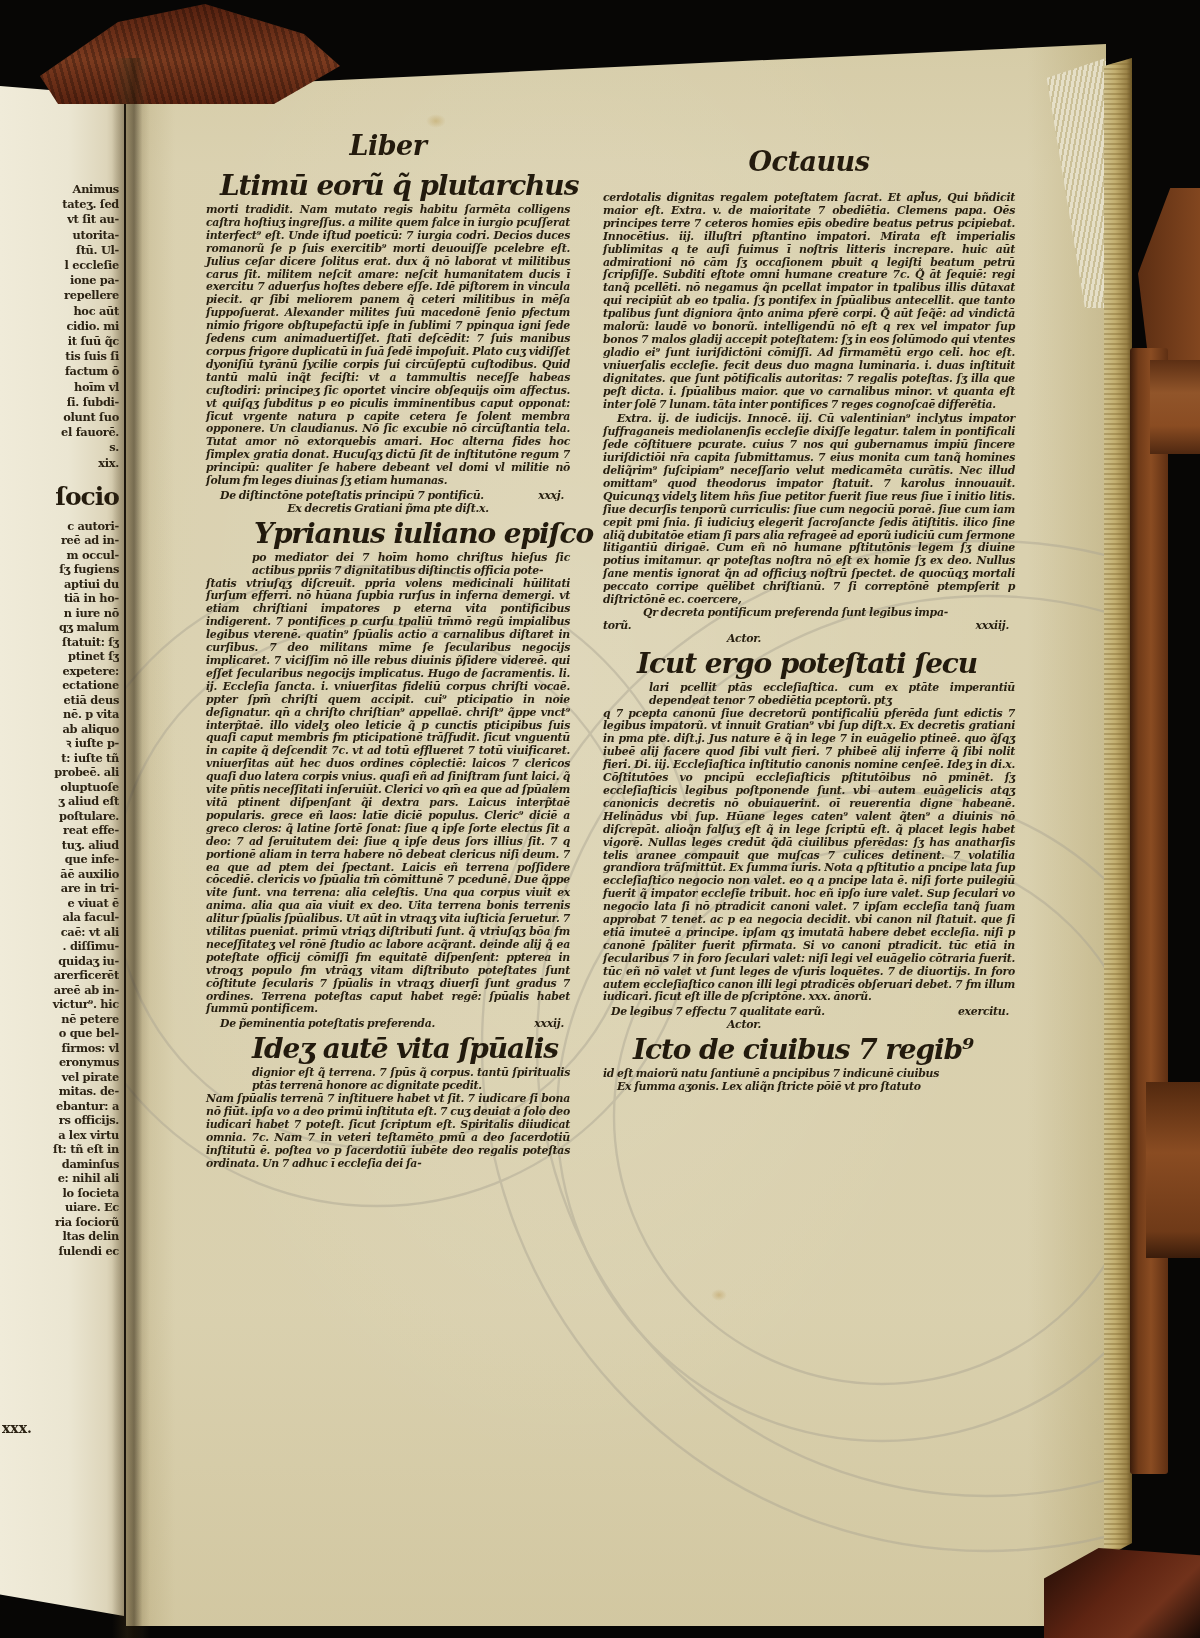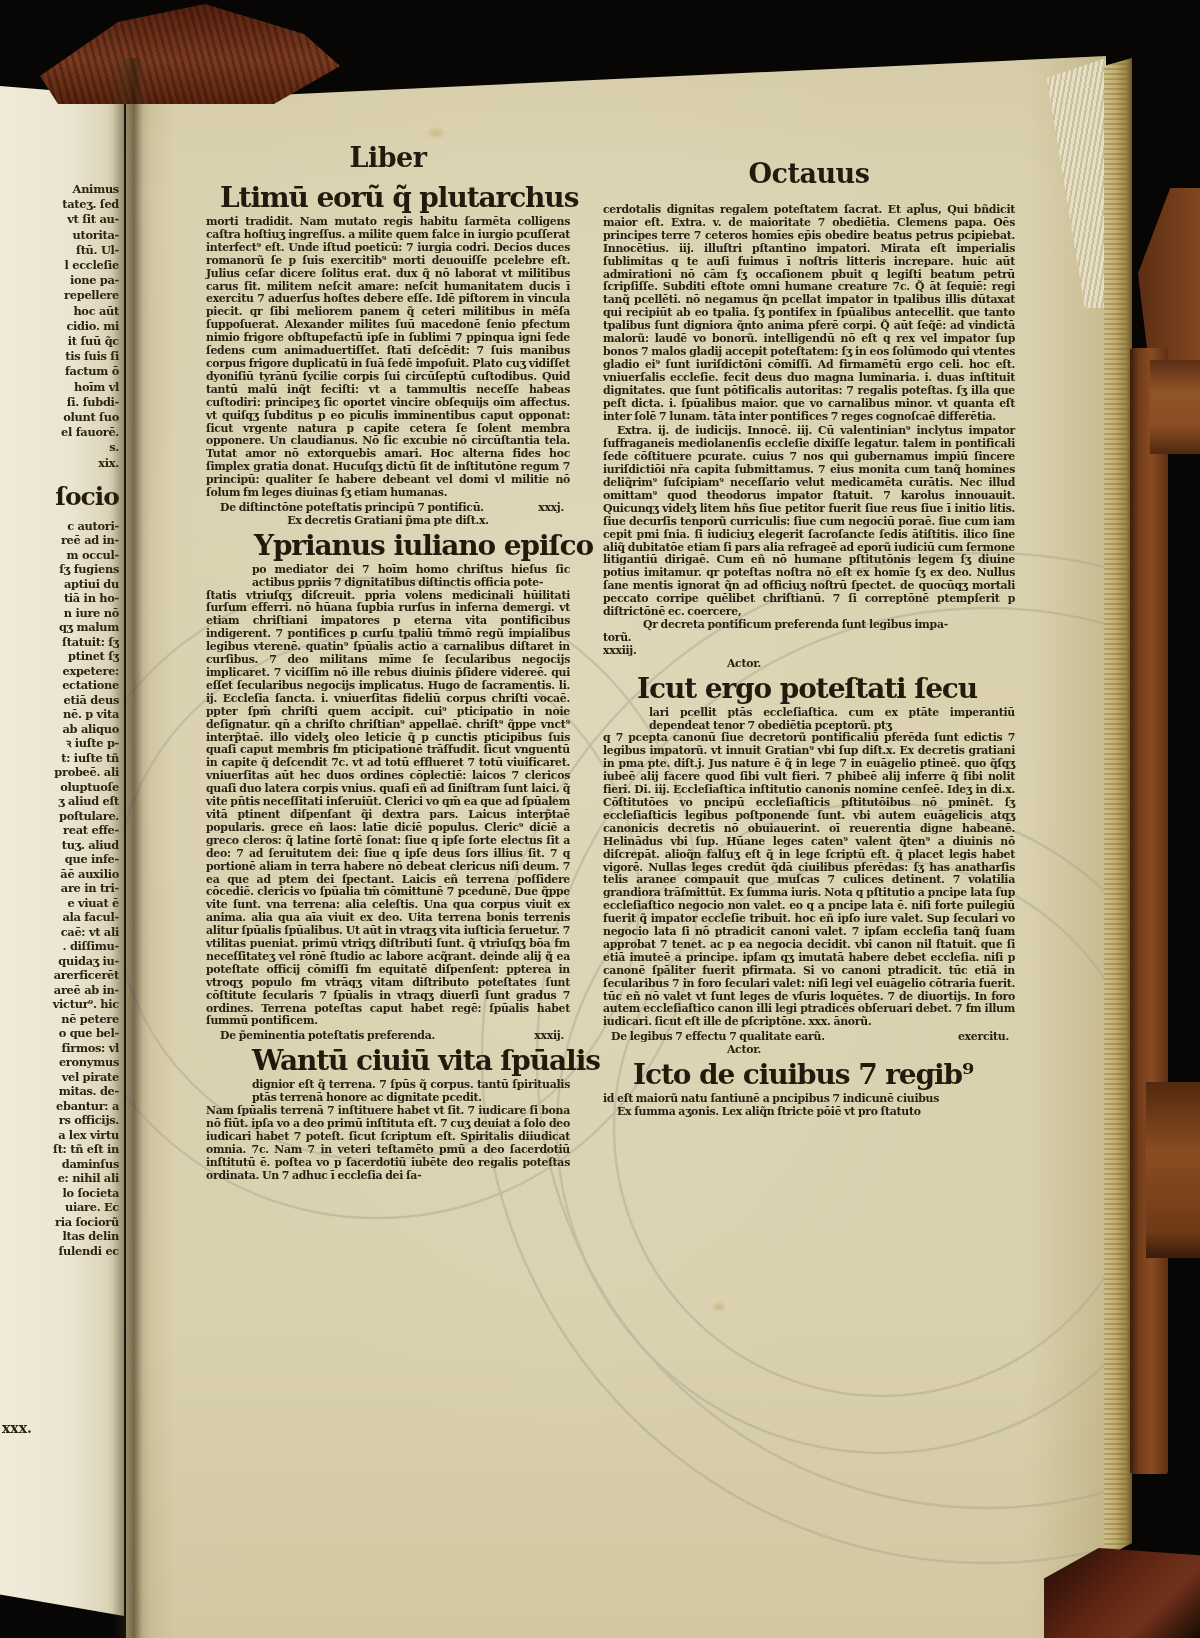--- a/index.html
+++ b/index.html
@@ -18,27 +18,27 @@
          letter-spacing:-1px;margin:8px 0 4px;}
   .folio-btm{position:absolute;left:2px;top:1334px;font-size:14px;font-weight:700;color:#2c2314;}
 
   
   #gutter{position:absolute;left:112px;top:58px;width:38px;height:1580px;z-index:6;
     background:linear-gradient(90deg,rgba(0,0,0,0) 0%,rgba(64,50,26,.38) 40%,
                rgba(36,26,10,.5) 58%,rgba(90,75,45,.12) 80%,rgba(0,0,0,0) 100%);
     pointer-events:none;}
 
   
-  #main-page{position:absolute;left:126px;top:56px;width:980px;height:1582px;
+  #main-page{position:absolute;left:126px;top:44px;width:980px;height:1582px;
     clip-path:polygon(0 46px,100% 0,100% 100%,0 100%);
     background:
       radial-gradient(ellipse at 45% 40%, rgba(255,255,255,.14), rgba(0,0,0,0) 60%),
       linear-gradient(180deg,#e7e1ca 0%,#ece7d4 8%,#ebe6d2 80%,#e3dcc2 100%),
       linear-gradient(90deg,#d6cdb0 0%,#ece7d4 5%,#ece7d3 92%,#d8cfae 100%);
-    background-blend-mode:normal,multiply,normal;}
+    background-blend-mode:normal,multiply,normal;font-style:italic;}
 
   .wm{position:absolute;left:0;top:0;pointer-events:none;}
 
   .running{ text-align:center;font-size:27px;line-height:32px;font-weight:700;
             color:#241b0e;letter-spacing:-0.5px;}
   .bigh{font-size:28px;line-height:36px;font-weight:700;color:#221a0d;
         letter-spacing:-1.1px;white-space:nowrap;}
   .bt{font-size:10.9px;line-height:12.9px;font-weight:700;text-align:justify;
       color:#271f10;letter-spacing:-0.28px;word-spacing:-0.6px;}
   .lead{margin-left:46px;}
@@ -204,31 +204,31 @@
       <span class="rnum">xxxj.</span>
     </div>
     <div class="bt centerline">Ex decretis Gratiani p̃ma pte diſt.x.</div>
     <div class="bigh h-ind2">Yprianus iuliano epiſco</div>
     <div class="bt lead">po mediator dei 7 hoīm homo chriſtus hieſus ſic actibus ppriis 7 dignitatibus diſtinctis officia pote-</div>
     <div class="bt">ſtatis vtriuſqʒ diſcreuit. ppria volens medicinali hūilitati ſurſum efferri. nō hūana ſupbia rurſus in inferna demergi. vt etiam chriſtiani impatores p eterna vita pontificibus indigerent. 7 pontifices p curſu tpaliū tm̄mō regũ impialibus legibus vterenē. quatin⁹ ſpūalis actio a carnalibus diſtaret in curſibus. 7 deo militans mīme ſe ſecularibus negocijs implicaret. 7 viciſſim nō ille rebus diuinis p̃ſidere videreē. qui eſſet ſecularibus negocijs implicatus. Hugo de ſacramentis. li. ij. Eccleſia ſancta. i. vniuerſitas fideliū corpus chriſti vocaē. ppter ſpm̄ chriſti quem accipit. cui⁹ pticipatio in noie deſignatur. qn̄ a chriſto chriſtian⁹ appellaē. chriſt⁹ q̃ppe vnct⁹ interp̃taē. illo videlʒ oleo leticie q̃ p cunctis pticipibus ſuis quaſi caput membris fm pticipationē trāſfudit. ſicut vnguentū in capite q̃ deſcendit 7c. vt ad totū efflueret 7 totū viuificaret. vniuerſitas aūt hec duos ordines cōplectiē: laicos 7 clericos quaſi duo latera corpis vnius. quaſi eñ ad ſiniſtram ſunt laici. q̃ vite pn̄tis neceſſitati inſeruiūt. Clerici vo qm̄ ea que ad ſpūalem vitā ptinent diſpenſant q̃i dextra pars. Laicus interp̃taē popularis. grece eñ laos: latīe diciē populus. Cleric⁹ diciē a greco cleros: q̃ latine ſortē ſonat: ſiue q ipſe ſorte electus ſit a deo: 7 ad ſeruitutem dei: ſiue q ipſe deus ſors illius ſit. 7 q portionē aliam in terra habere nō debeat clericus niſi deum. 7 ea que ad ptem dei ſpectant. Laicis eñ terrena poſſidere cōcediē. clericis vo ſpūalia tm̄ cōmittunē 7 pcedunē. Due q̃ppe vite ſunt. vna terrena: alia celeſtis. Una qua corpus viuit ex anima. alia qua aīa viuit ex deo. Uita terrena bonis terrenis alitur ſpūalis ſpūalibus. Ut aūt in vtraqʒ vita iuſticia ſeruetur. 7 vtilitas pueniat. primū vtriqʒ diſtributi ſunt. q̃ vtriuſqʒ bōa fm neceſſitateʒ vel rōnē ſtudio ac labore acq̃rant. deinde alij q̃ ea poteſtate officij cōmiſſi fm equitatē diſpenſent: ppterea in vtroqʒ populo fm vtrāqʒ vitam diſtributo poteſtates ſunt cōſtitute ſecularis 7 ſpūalis in vtraqʒ diuerſi ſunt gradus 7 ordines. Terrena poteſtas caput habet regē: ſpūalis habet ſummū pontificem.</div>
     <div class="bt rubric mt2">
       <span class="rtext">De p̃eminentia poteſtatis preferenda.</span>
       <span class="rnum">xxxij.</span>
     </div>
-    <div class="bigh h-ind3">Wantū ciuiū vita ſpūalis</div>
+    <div class="bigh h-ind3">Ideʒ autē vita ſpūalis</div>
     <div class="bt lead">dignior eſt q̃ terrena. 7 ſpūs q̃ corpus. tantū ſpiritualis ptās terrenā honore ac dignitate pcedit.</div>
     <div class="bt">Nam ſpūalis terrenā 7 inſtituere habet vt ſit. 7 iudicare ſi bona nō fiūt. ipſa vo a deo primū inſtituta eſt. 7 cuʒ deuiat a ſolo deo iudicari habet 7 poteſt. ſicut ſcriptum eſt. Spiritalis diiudicat omnia. 7c. Nam 7 in veteri teſtamēto pmū a deo ſacerdotiū inſtitutū ē. poſtea vo p ſacerdotiū iubēte deo regalis poteſtas ordinata. Un 7 adhuc ī eccleſia dei ſa-</div>
   </div>
 
   <div id="col-right">
     <div class="running">Octauus</div>
     <div class="bt">cerdotalis dignitas regalem poteſtatem ſacrat. Et apl̃us, Qui bñdicit maior eſt. Extra. v. de maioritate 7 obediētia. Clemens papa. Oēs principes terre 7 ceteros homīes ep̄is obedire beatus petrus pcipiebat. Innocētius. iij. illuſtri pſtantino impatori. Mirata eſt imperialis ſublimitas q te auſi fuimus ī noſtris litteris increpare. huic aūt admirationi nō cām ſʒ occaſionem pbuit q legiſti beatum petrū ſcripſiſſe. Subditi eſtote omni humane creature 7c. Q̃ āt ſequiē: regi tanq̃ pcellēti. nō negamus q̃n pcellat impator in tpalibus illis dūtaxat qui recipiūt ab eo tpalia. ſʒ pontifex in ſpūalibus antecellit. que tanto tpalibus ſunt digniora q̃nto anima pferē corpi. Q̃ aūt ſeq̃ē: ad vindictā malorũ: laudē vo bonorũ. intelligendū nō eſt q rex vel impator ſup bonos 7 malos gladij accepit poteſtatem: ſʒ in eos ſolūmodo qui vtentes gladio ei⁹ ſunt iuriſdictōni cōmiſſi. Ad firmamētū ergo celi. hoc eſt. vniuerſalis eccleſie. fecit deus duo magna luminaria. i. duas inſtituit dignitates. que ſunt pōtificalis autoritas: 7 regalis poteſtas. ſʒ illa que peſt dicta. i. ſpūalibus maior. que vo carnalibus minor. vt quanta eſt inter ſolē 7 lunam. tāta inter pontifices 7 reges cognoſcaē differētia.</div>
     <div class="bt mt2" style="text-indent:14px;">Extra. ij. de iudicijs. Innocē. iij. Cū valentinian⁹ inclytus impator ſuffraganeis mediolanenſis eccleſie dixiſſe legatur. talem in pontificali ſede cōſtituere pcurate. cuius 7 nos qui gubernamus impiū ſincere iuriſdictiōi nr̄a capita ſubmittamus. 7 eius monita cum tanq̃ homines deliq̃rim⁹ ſuſcipiam⁹ neceſſario velut medicamēta curātis. Nec illud omittam⁹ quod theodorus impator ſtatuit. 7 karolus innouauit. Quicunqʒ videlʒ litem hñs ſiue petitor fuerit ſiue reus ſiue ī initio litis. ſiue decurſis tenporũ curriculis: ſiue cum negociū poraē. ſiue cum iam cepit pmi ſnia. ſi iudiciuʒ elegerit ſacroſancte ſedis ātiſtitis. ilico ſine aliq̃ dubitatōe etiam ſi pars alia refrageē ad eporũ iudiciū cum ſermone litigantiū dirigaē. Cum eñ nō humane pſtitutōnis legem ſʒ diuine potius imitamur. qr poteſtas noſtra nō eſt ex homīe ſʒ ex deo. Nullus ſane mentis ignorat q̃n ad officiuʒ noſtrū ſpectet. de quocūqʒ mortali peccato corripe quēlibet chriſtianū. 7 ſi correptōnē ptempſerit p diſtrictōnē ec. coercere,</div>
     <div class="bt" style="padding-left:40px;">Qr decreta pontificum preferenda ſunt legibus impa-</div>
-    <div class="bt rubric" style="padding-left:0;flex-direction:column;">
+    <div class="bt rubric" style="padding-left:0;">
       <span class="rtext">torũ.</span>
       <span class="rnum">xxxiij.</span>
     </div>
     <div class="bt actor">Actor.</div>
     <div class="bigh h-ind4">Icut ergo poteſtati ſecu</div>
     <div class="bt lead">lari pcellit ptās eccleſiaſtica. cum ex ptāte imperantiū dependeat tenor 7 obediētia pceptorũ. ptʒ</div>
     <div class="bt">q 7 pcepta canonū ſiue decretorũ pontificaliū pferēda ſunt edictis 7 legibus impatorũ. vt innuit Gratian⁹ vbi ſup diſt.x. Ex decretis gratiani in pma pte. diſt.j. Jus nature ē q̃ in lege 7 in euāgelio ptineē. quo q̃ſqʒ iubeē alij facere quod ſibi vult fieri. 7 phibeē alij inferre q̃ ſibi nolit fieri. Di. iij. Eccleſiaſtica inſtitutio canonis nomine cenſeē. Ideʒ in di.x. Cōſtitutōes vo pncipū eccleſiaſticis pſtitutōibus nō pminēt. ſʒ eccleſiaſticis legibus poſtponende ſunt. vbi autem euāgelicis atqʒ canonicis decretis nō obuiauerint. oī reuerentia digne habeanē. Helinādus vbi ſup. Hūane leges caten⁹ valent q̃ten⁹ a diuinis nō diſcrepāt. alioq̃n falſuʒ eſt q̃ in lege ſcriptū eſt. q̃ placet legis habet vigorē. Nullas leges credūt q̃dā ciuilibus pferēdas: ſʒ has anatharſis telis aranee compauit que muſcas 7 culices detinent. 7 volatilia grandiora trāſmittūt. Ex ſumma iuris. Nota q pſtitutio a pncipe lata ſup eccleſiaſtico negocio non valet. eo q a pncipe lata ē. niſi forte puilegiū fuerit q̃ impator eccleſie tribuit. hoc eñ ipſo iure valet. Sup ſeculari vo negocio lata ſi nō ptradicit canoni valet. 7 ipſam eccleſia tanq̃ ſuam approbat 7 tenet. ac p ea negocia decidit. vbi canon nil ſtatuit. que ſi etiā imuteē a principe. ipſam qʒ imutatā habere debet eccleſia. niſi p canonē ſpāliter fuerit pfirmata. Si vo canoni ptradicit. tūc etiā in ſecularibus 7 in foro ſeculari valet: niſi legi vel euāgelio cōtraria fuerit. tūc eñ nō valet vt ſunt leges de vſuris loquētes. 7 de diuortijs. In foro autem eccleſiaſtico canon illi legi ptradicēs obſeruari debet. 7 fm illum iudicari. ſicut eſt ille de pſcriptōne. xxx. ānorũ.</div>
     <div class="bt rubric mt2" style="padding-left:8px;">
       <span class="rtext">De legibus 7 effectu 7 qualitate earũ.</span>
       <span class="rnum">exercitu.</span>

